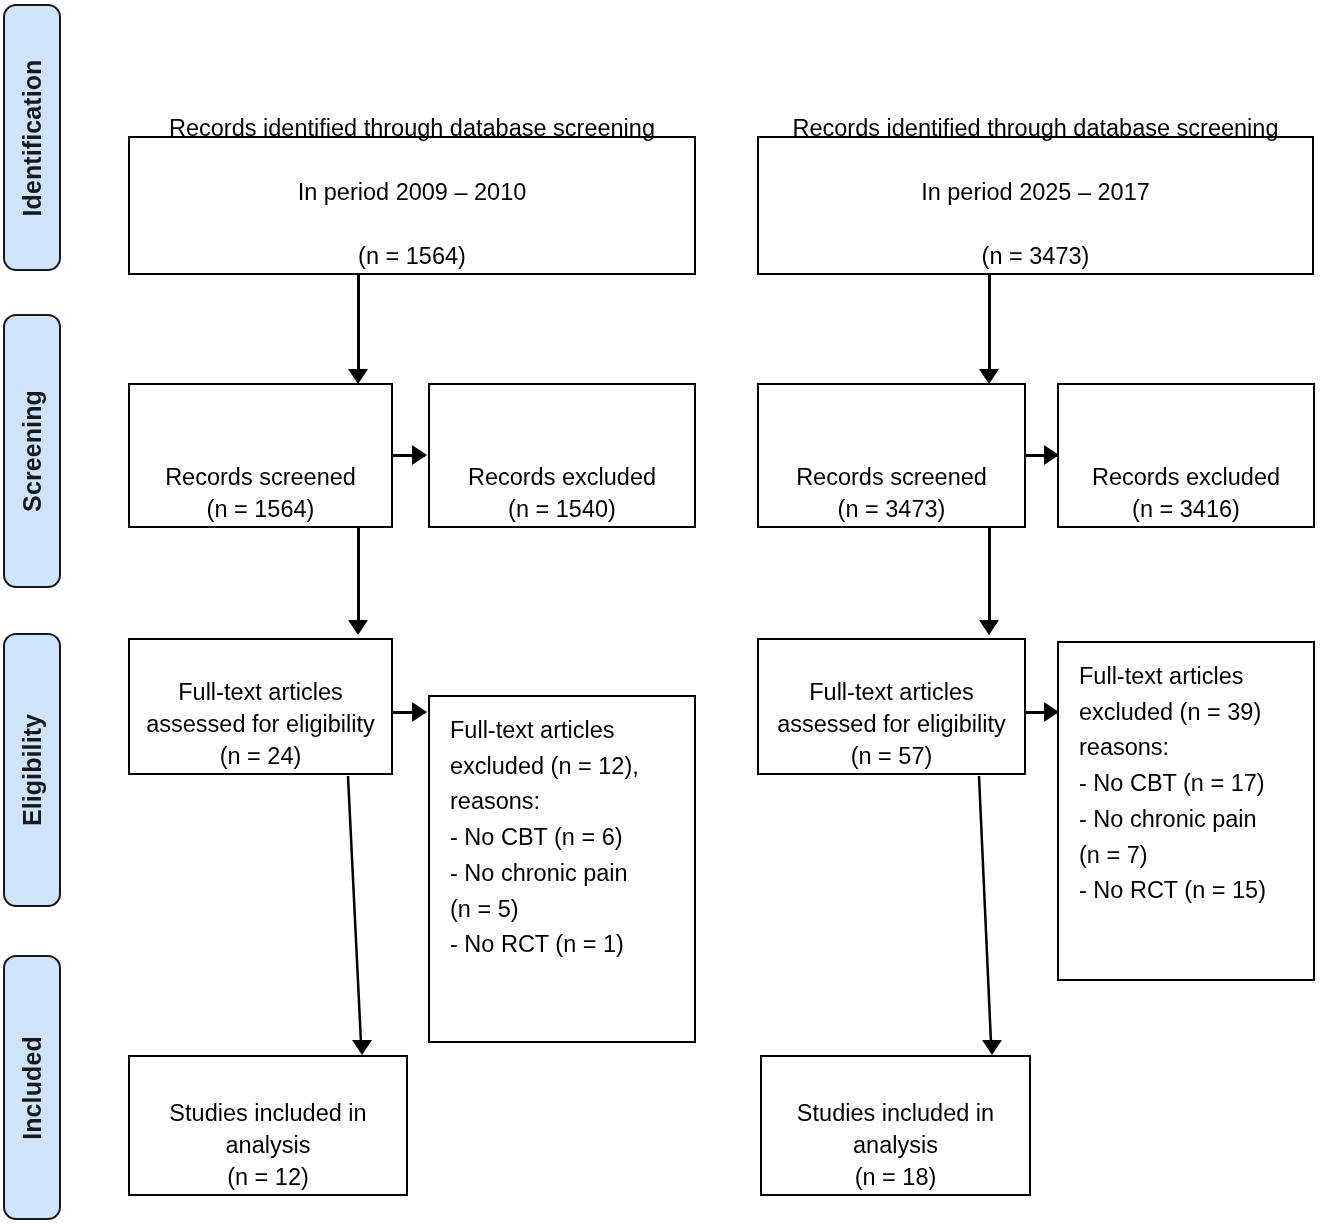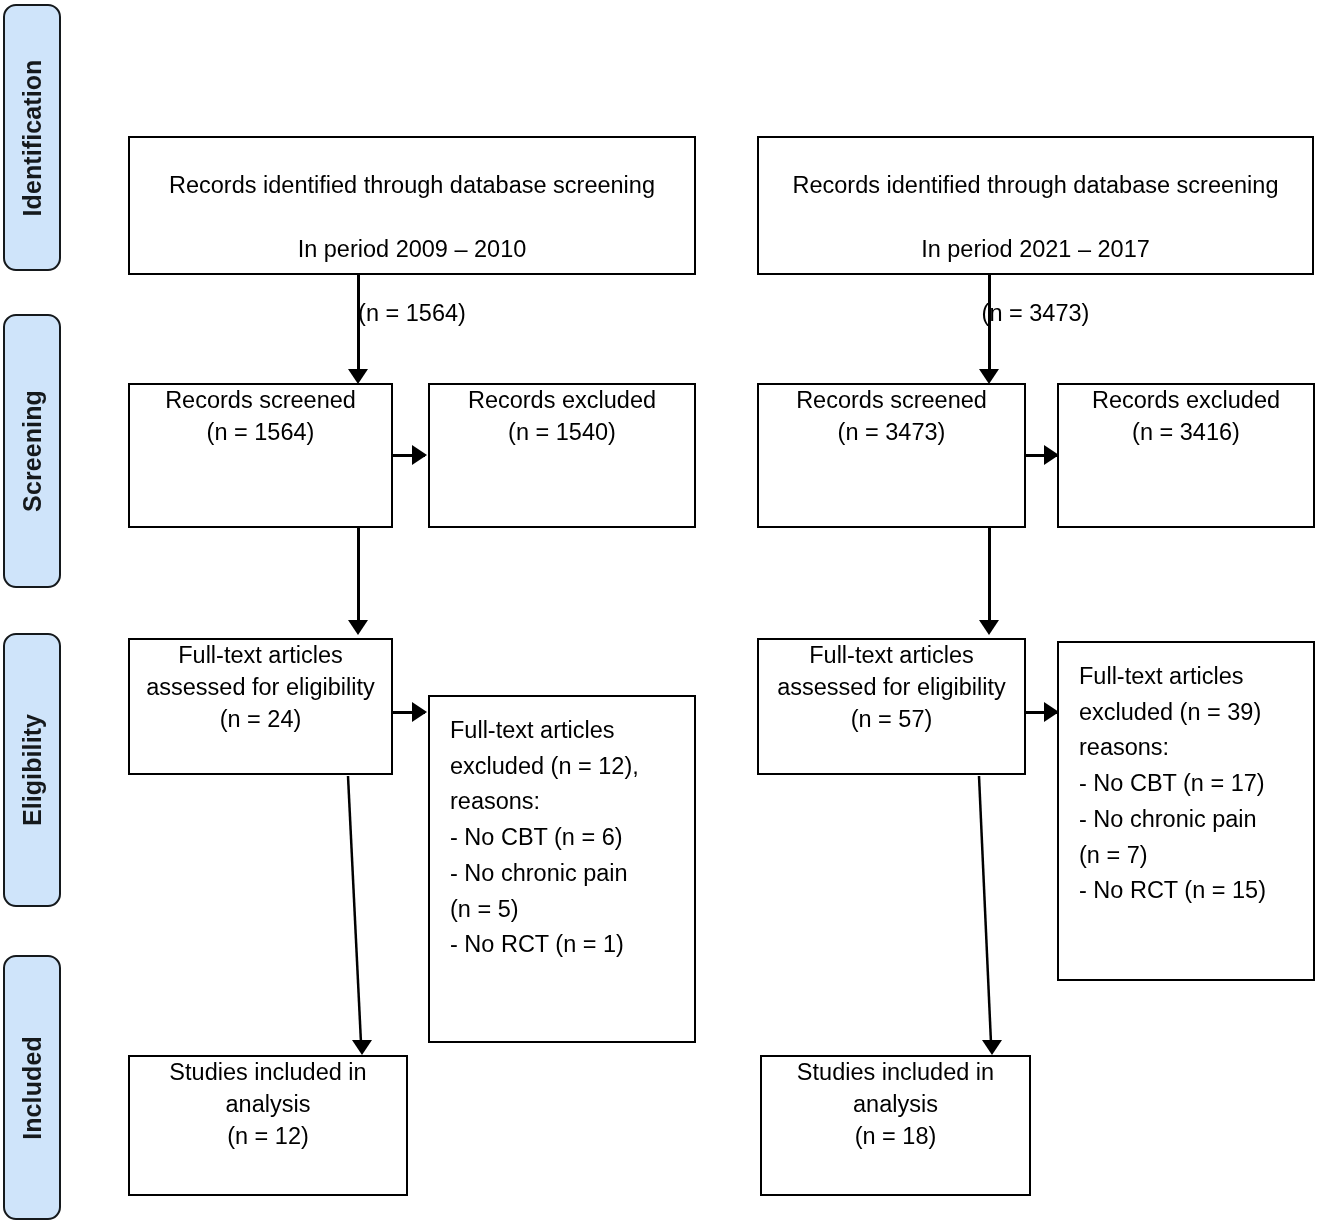--- a/index.html
+++ b/index.html
@@ -43,21 +43,21 @@
     color: #15191c;
   }
 
   
   .flow-box {
     position: absolute;
     box-sizing: border-box;
     background: #ffffff;
     border: 2.5px solid #000000;
     display: flex;
-    align-items: flex-start;
+    align-items: flex-end;
     justify-content: center;
   }
   .flow-box .box-text {
     font-size: 23.5px;
     line-height: 1.36;
     text-align: center;
     color: #000000;
     padding: 0 8px;
     white-space: pre-line;
   }
@@ -178,21 +178,21 @@
 
   <div class="flow-box" style="left:128px; top:1055px; width:280px; height:141px;">
     <div class="box-text">Studies included in
 analysis
 (n = 12)</div>
   </div>
 
   <div class="flow-box" style="left:757px; top:136px; width:557px; height:139px;">
     <div class="box-text">
       <span>Records identified through database screening</span><br>
-      <span>In period </span><span class="bold-seg">2021 – 2017</span><br>
+      <span>In period </span><span class="bold-seg">2025 – 2017</span><br>
       <span>(n = 3473)</span>
     </div>
   </div>
 
   <div class="vline" style="left:988px; top:275px; height:94px;"></div>
   <div class="arrow-down" style="left:979px; top:369px;"></div>
 
   <div class="flow-box" style="left:757px; top:383px; width:269px; height:145px;">
     <div class="box-text">Records screened
 (n = 3473)</div>

